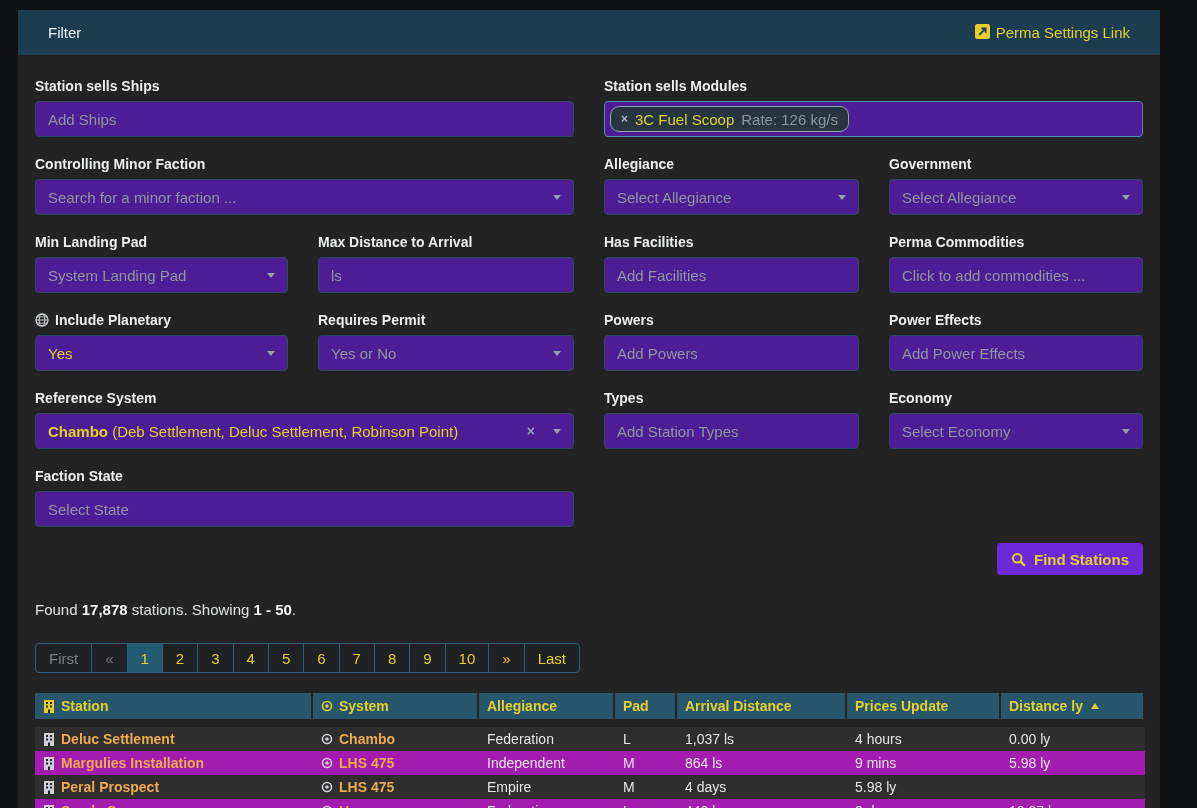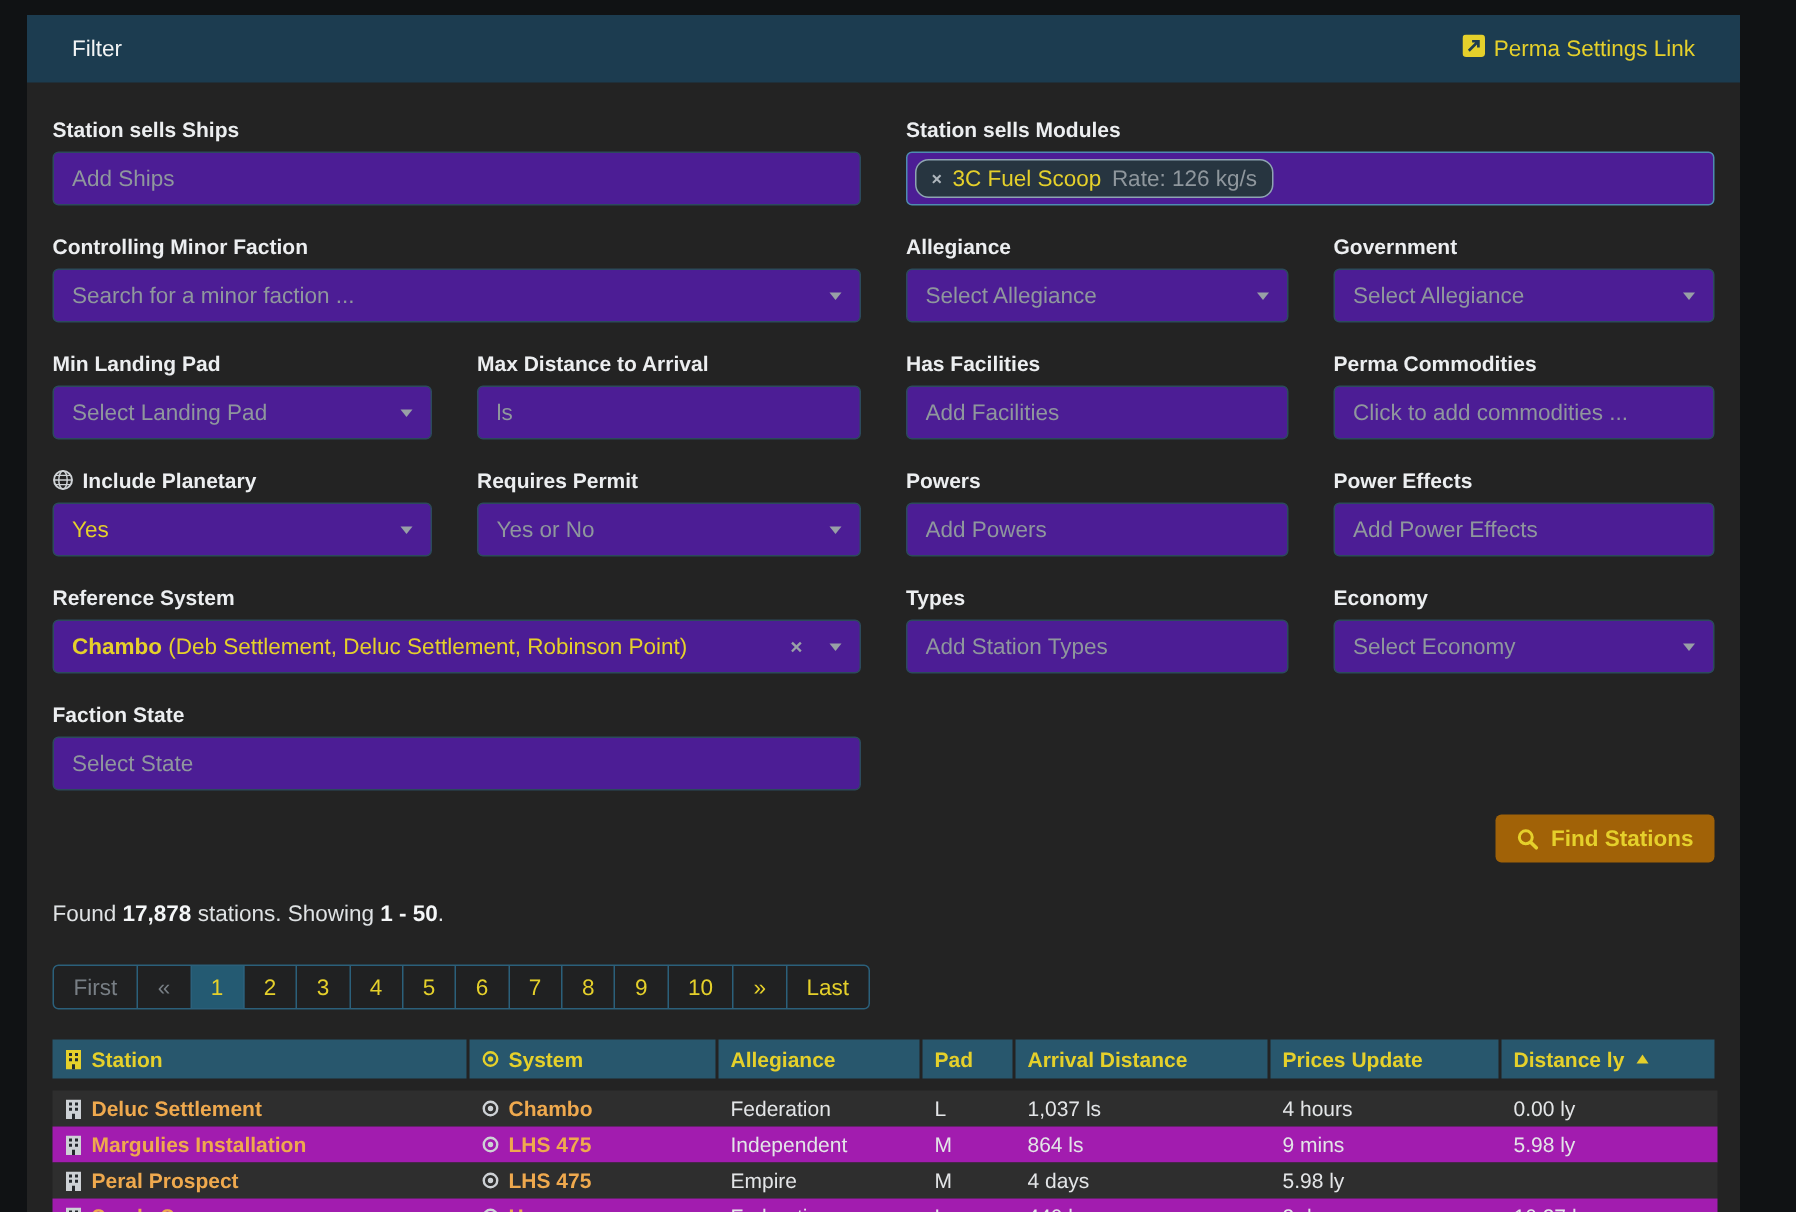--- a/index.html
+++ b/index.html
@@ -65,21 +65,21 @@
     border:1px solid #8ea4b2; border-radius:9px; background:#273540;
     height:26px; padding:0 10px; font-size:15px;
   }
   .tag .tx { color:#aeb6bc; font-size:12px; font-weight:bold; cursor:pointer; }
   .tag .tname { color:#e5d02b; }
   .tag .tdetail { color:#8f979d; }
   
   .btn-row { margin-top:16px; display:grid; grid-template-columns:253px 256px 255px 254px; column-gap:30px; }
   .find-btn {
     grid-column:4; justify-self:end;
-    height:32px; min-width:140px; background:#a16207; border:none; border-radius:4px;
+    height:32px; min-width:140px; background:#6d28d9; border:none; border-radius:4px;
     color:#e5d02b; font-size:15px; font-weight:bold; cursor:pointer;
     display:flex; align-items:center; justify-content:center; gap:8px;
     font-family:"Liberation Sans", sans-serif; padding:0 14px;
   }
   .find-btn .mag { display:inline-flex; color:#e5d02b; }
   
   .summary { margin-top:26px; font-size:15px; color:#dfe2e4; height:18px; }
   .summary b { color:#f4f6f7; }
   .pagination {
     margin-top:24px; display:inline-flex;
@@ -177,21 +177,21 @@
           <span class="ph">Select Allegiance</span>
           <span class="caret"></span>
         </div>
       </div>
     </div>
 
     <div class="frow">
       <div>
         <div class="flabel">Min Landing Pad</div>
         <div class="tselect">
-          <span class="ph">Select Landing Pad</span>
+          <span class="ph">System Landing Pad</span>
           <span class="caret"></span>
         </div>
       </div>
       <div>
         <div class="flabel">Max Distance to Arrival</div>
         <input class="tinput" type="text" placeholder="ls" style="">
       </div>
       <div class="col3">
         <div class="flabel">Has Facilities</div>
         <input class="tinput" type="text" placeholder="Add Facilities" style="">

